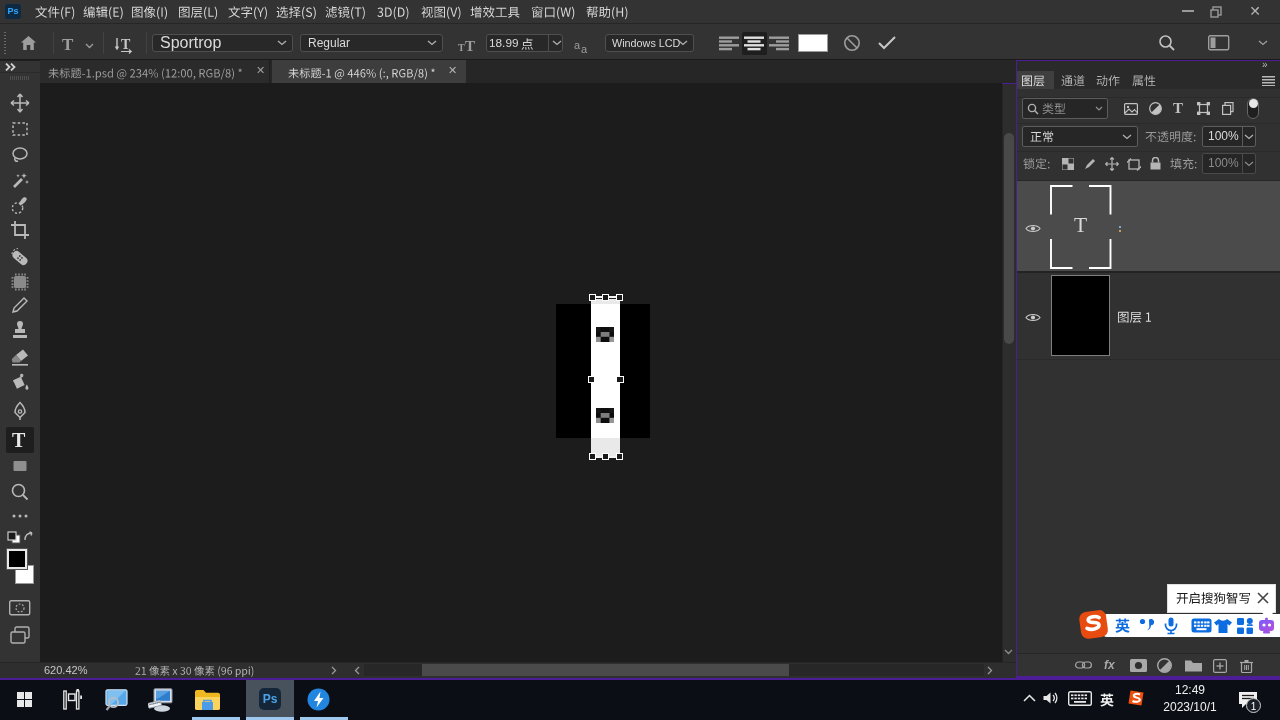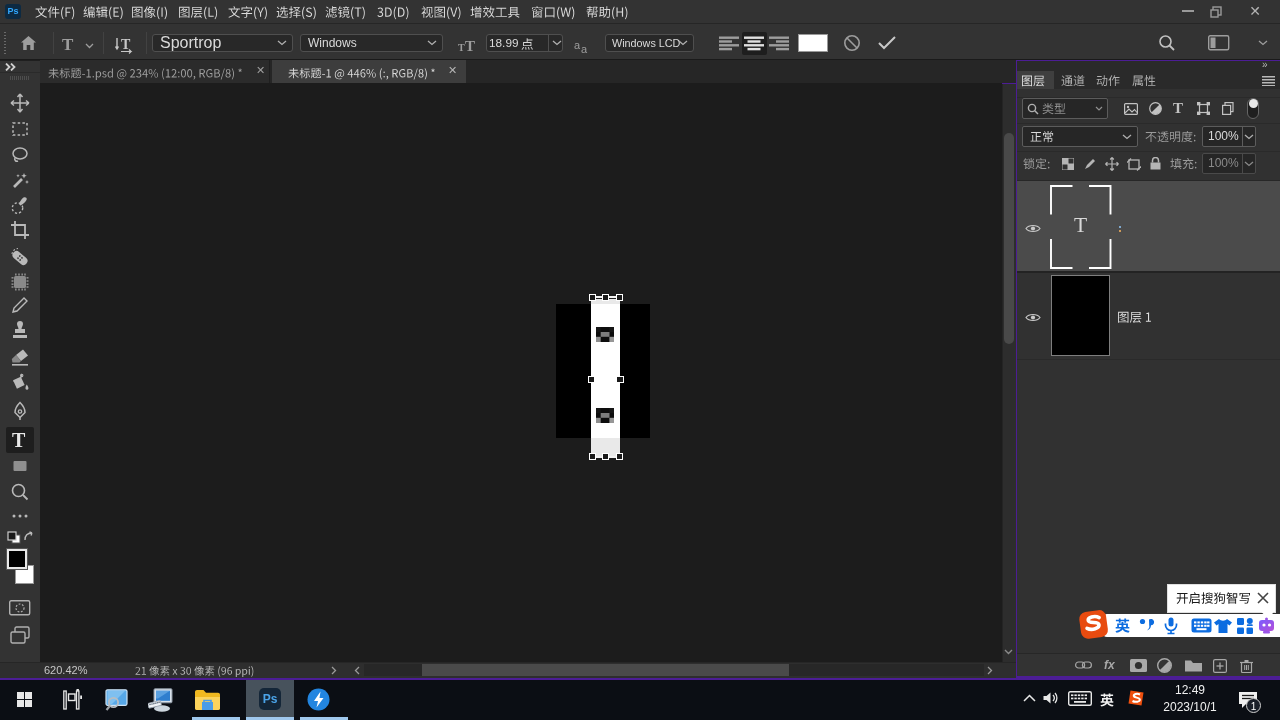--- a/index.html
+++ b/index.html
@@ -86,21 +86,21 @@
         <text x="6" y="13" fill="#c8c8c8" font-size="14px" font-weight="bold" font-family="Liberation Serif">T</text>
         <path d="M6 15.5 L16 15.5 L14 13.5 M16 15.5 L14 17.5" stroke="#c8c8c8" stroke-width="1.2" fill="none"></path>
       </svg>
       <div style="position:absolute;left:146px;top:8px;width:1px;height:22px;background:#424242;"></div>
       <div style="position:absolute;left:152px;top:9.5px;width:141px;height:18px;background:#282828;border:1px solid #4f4f4f;border-radius:3px"></div>
       <div style="position:absolute;left:160px;top:9.5px;width:133px;height:18px;color:#dadada;font-size:16px;line-height:18px;white-space:nowrap">Sportrop</div>
       <svg width="10" height="6" style="position:absolute;left:277px;top:15.5px">
         <path d="M1 1 L5 4.5 L9 1" stroke="#b0b0b0" stroke-width="1.3" fill="none"></path>
       </svg>
       <div style="position:absolute;left:300px;top:9.5px;width:143px;height:18px;background:#282828;border:1px solid #4f4f4f;border-radius:3px"></div>
-      <div style="position:absolute;left:308px;top:9.5px;width:135px;height:18px;color:#dadada;font-size:12px;line-height:18px;white-space:nowrap">Windows</div>
+      <div style="position:absolute;left:308px;top:9.5px;width:135px;height:18px;color:#dadada;font-size:12px;line-height:18px;white-space:nowrap">Regular</div>
       <svg width="10" height="6" style="position:absolute;left:427px;top:15.5px">
         <path d="M1 1 L5 4.5 L9 1" stroke="#b0b0b0" stroke-width="1.3" fill="none"></path>
       </svg>
       <svg width="22" height="14" style="position:absolute;left:458px;top:15px">
         <text x="0" y="12" fill="#9d9d9d" font-size="10px" font-weight="bold" font-family="Liberation Serif">T</text>
         <text x="7" y="12" fill="#9d9d9d" font-size="15px" font-weight="bold" font-family="Liberation Serif">T</text>
       </svg>
       <div style="position:absolute;left:486px;top:9.5px;width:77px;height:18px;background:#282828;border:1px solid #4f4f4f;border-radius:3px"></div>
       <div style="position:absolute;left:548px;top:9.5px;width:1px;height:18px;background:#4f4f4f;"></div>
       <div style="position:absolute;left:489px;top:9.5px;width:56px;height:18px;color:#dadada;font-size:11.8px;line-height:18px">18.99</div>

